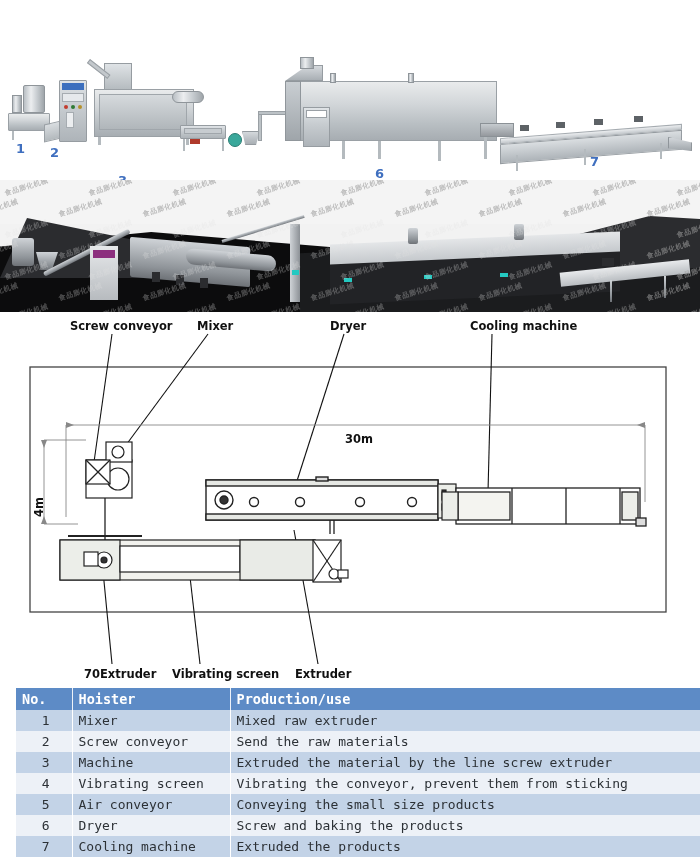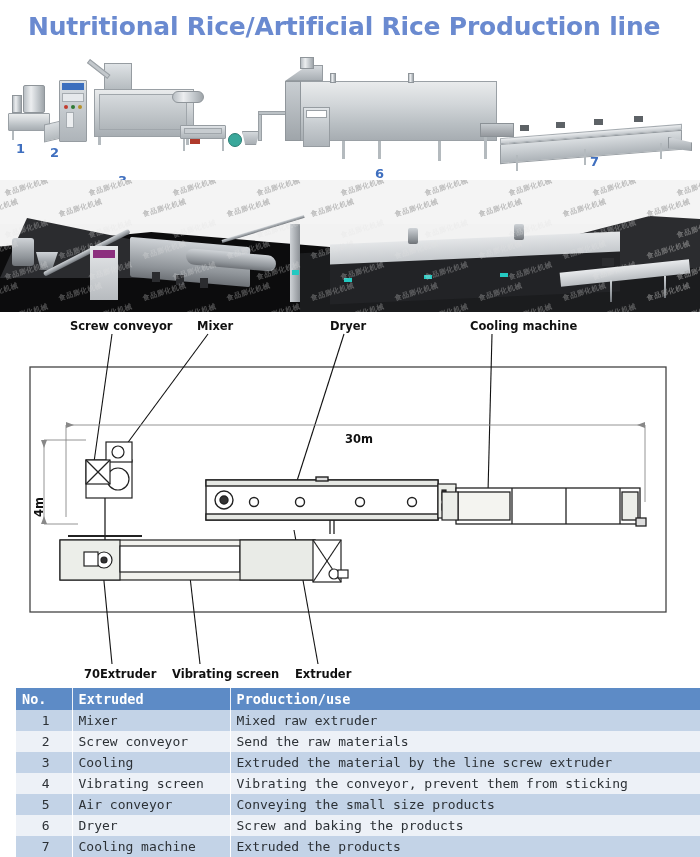--- a/index.html
+++ b/index.html
@@ -81,23 +81,20 @@
   tbody tr.odd  td { background:#c3d3e7; }
   tbody tr.even td { background:#edf1f7; }
   td.col-no { width:56px; text-align:right; padding-right:22px; }
   td.col-machine { width:158px; }
 </style>
 </head>
 <body>
 
 <div id="page">
 
-  <div class="title-bar">
-    <div class="title-text">Nutritional Rice/Artificial Rice Production line</div>
-  </div>
 
   <div class="photo-strip">
 
     <div class="mach body-shade" style="left:8px; top:58px; width:42px; height:18px; border-radius:1px;"></div>
     <div class="mach cyl" style="left:23px; top:30px; width:22px; height:28px; border-radius:2px;"></div>
     <div class="mach cyl" style="left:12px; top:40px; width:10px; height:18px;"></div>
     <div class="mach leg" style="left:12px; top:76px; width:2px; height:9px;"></div>
     <div class="mach leg" style="left:45px; top:76px; width:2px; height:9px;"></div>
     <div class="num-blue" style="left:16px; top:86px;">1</div>
 
@@ -411,38 +408,38 @@
         <rect x="442" y="180" width="16" height="28"></rect>
       </g>
     </svg>
   </div>
 
   <div class="spec-table">
     <table>
       <thead>
         <tr>
           <th class="col-no">No.</th>
-          <th class="col-machine">Extruded</th>
+          <th class="col-machine">Hoister</th>
           <th>Production/use</th>
         </tr>
       </thead>
       <tbody id="table-body">
           <tr class="odd">
             <td class="col-no">1</td>
             <td class="col-machine">Mixer</td>
             <td>Mixed raw extruder</td>
           </tr>
           <tr class="even">
             <td class="col-no">2</td>
             <td class="col-machine">Screw conveyor</td>
             <td>Send the raw materials</td>
           </tr>
           <tr class="odd">
             <td class="col-no">3</td>
-            <td class="col-machine">Cooling</td>
+            <td class="col-machine">Machine</td>
             <td>Extruded the material by the line screw extruder</td>
           </tr>
           <tr class="even">
             <td class="col-no">4</td>
             <td class="col-machine">Vibrating screen</td>
             <td>Vibrating the conveyor, prevent them from sticking</td>
           </tr>
           <tr class="odd">
             <td class="col-no">5</td>
             <td class="col-machine">Air conveyor</td>

